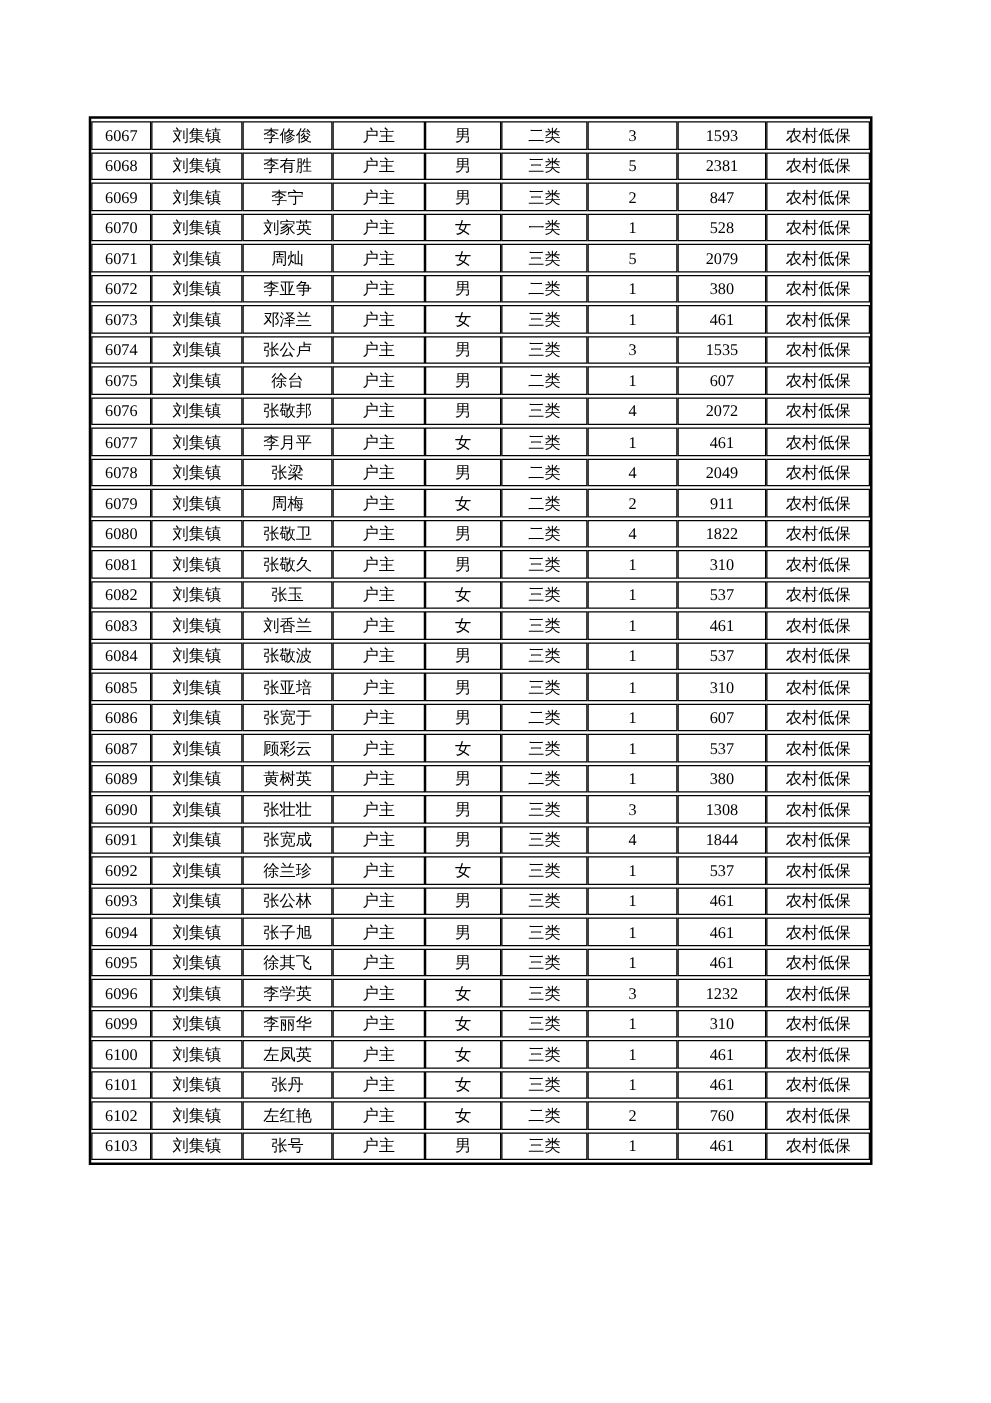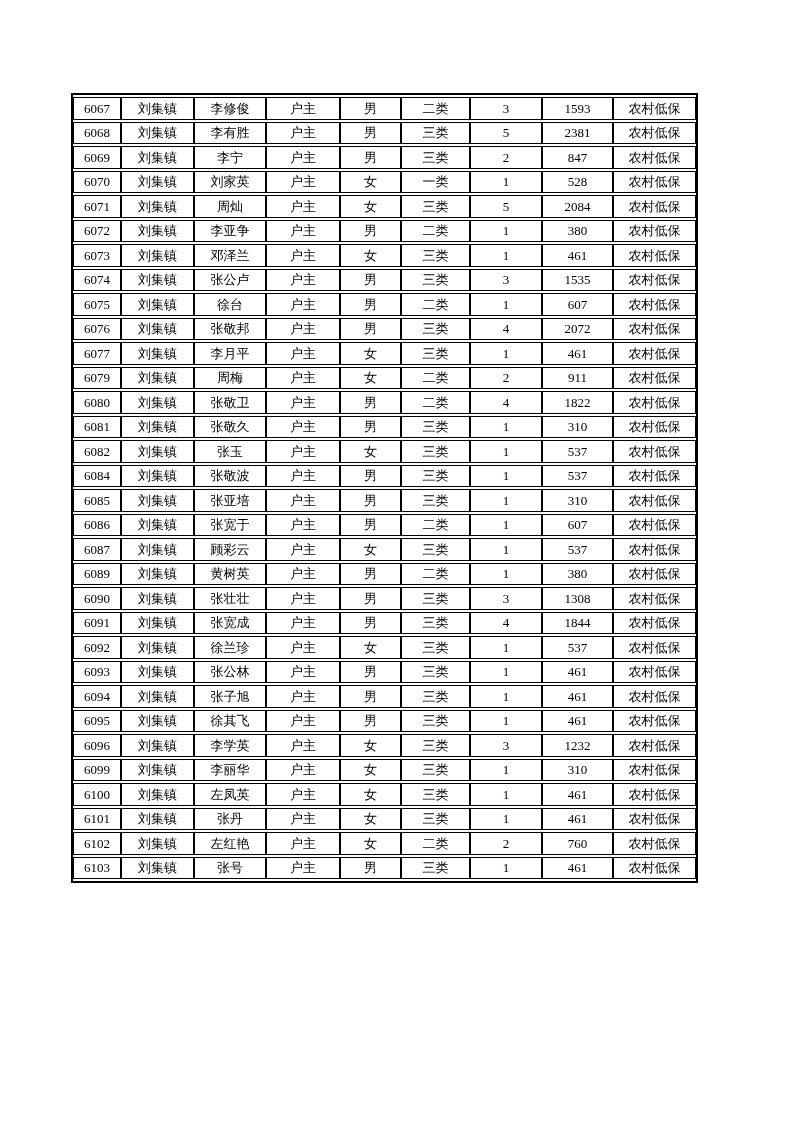--- a/index.html
+++ b/index.html
@@ -122,21 +122,21 @@
             <td>农村低保</td>
           </tr>
           <tr>
             <td>6071</td>
             <td>刘集镇</td>
             <td>周灿</td>
             <td>户主</td>
             <td>女</td>
             <td>三类</td>
             <td>5</td>
-            <td>2084</td>
+            <td>2079</td>
             <td>农村低保</td>
           </tr>
           <tr>
             <td>6072</td>
             <td>刘集镇</td>
             <td>李亚争</td>
             <td>户主</td>
             <td>男</td>
             <td>二类</td>
             <td>1</td>
@@ -192,20 +192,31 @@
             <td>刘集镇</td>
             <td>李月平</td>
             <td>户主</td>
             <td>女</td>
             <td>三类</td>
             <td>1</td>
             <td>461</td>
             <td>农村低保</td>
           </tr>
           <tr>
+            <td>6078</td>
+            <td>刘集镇</td>
+            <td>张梁</td>
+            <td>户主</td>
+            <td>男</td>
+            <td>二类</td>
+            <td>4</td>
+            <td>2049</td>
+            <td>农村低保</td>
+          </tr>
+          <tr>
             <td>6079</td>
             <td>刘集镇</td>
             <td>周梅</td>
             <td>户主</td>
             <td>女</td>
             <td>二类</td>
             <td>2</td>
             <td>911</td>
             <td>农村低保</td>
           </tr>
@@ -233,20 +244,31 @@
           </tr>
           <tr>
             <td>6082</td>
             <td>刘集镇</td>
             <td>张玉</td>
             <td>户主</td>
             <td>女</td>
             <td>三类</td>
             <td>1</td>
             <td>537</td>
+            <td>农村低保</td>
+          </tr>
+          <tr>
+            <td>6083</td>
+            <td>刘集镇</td>
+            <td>刘香兰</td>
+            <td>户主</td>
+            <td>女</td>
+            <td>三类</td>
+            <td>1</td>
+            <td>461</td>
             <td>农村低保</td>
           </tr>
           <tr>
             <td>6084</td>
             <td>刘集镇</td>
             <td>张敬波</td>
             <td>户主</td>
             <td>男</td>
             <td>三类</td>
             <td>1</td>

